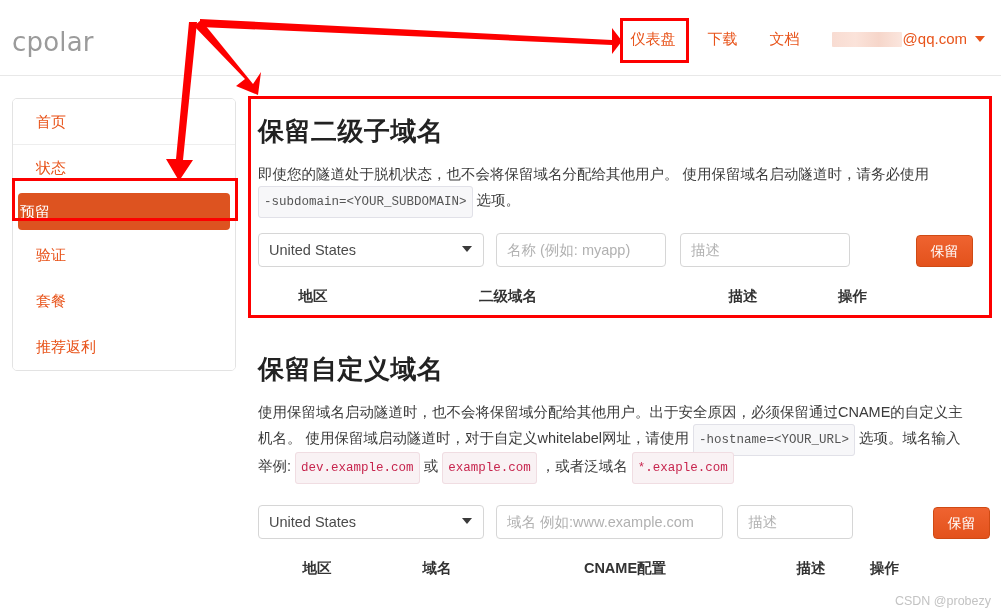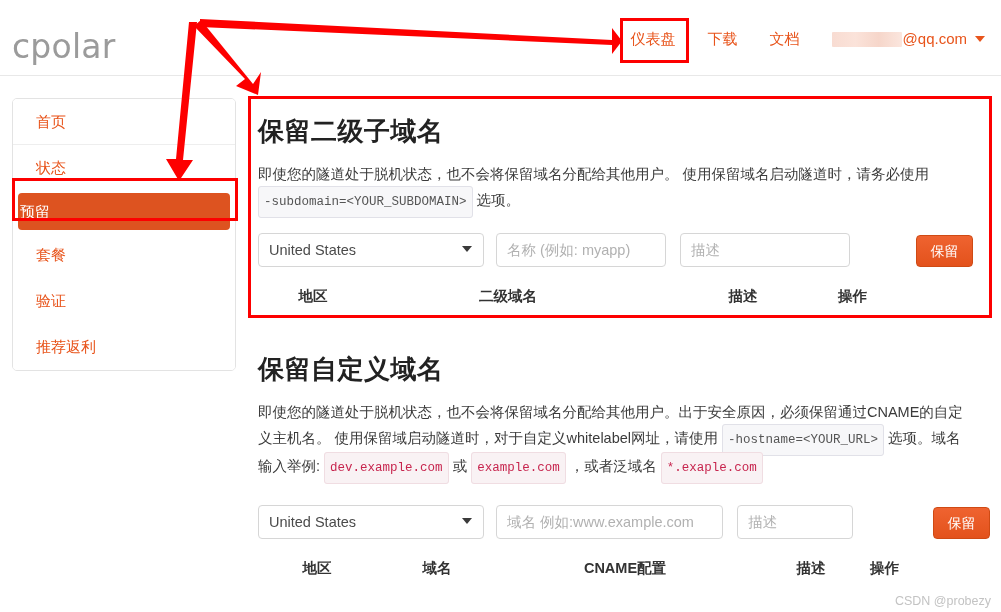--- a/index.html
+++ b/index.html
@@ -19,21 +19,21 @@
     position: absolute;
     left: 0; top: 0;
     width: 1001px;
     height: 76px;
     border-bottom: 1px solid #e8e8e8;
     background: #fff;
   }
   .brand {
     position: absolute;
     left: 12px; top: 27px;
-    font-size: 33px;
+    font-size: 26px;
     color: #9b9b9b;
     letter-spacing: 0.2px;
     font-family: "DejaVu Sans", sans-serif;
     font-weight: 400;
   }
   .nav {
     position: absolute;
     right: 12px; top: 28px;
     display: flex;
     align-items: flex-end;
@@ -259,22 +259,22 @@
       <span>@qq.com</span>
       <span class="caret-down"></span>
     </div>
   </div>
 </div>
 
 <div class="sidebar">
   <div class="side-item">首页</div>
   <div class="side-item nodivider">状态</div>
   <div class="side-item active">预留</div>
+  <div class="side-item nodivider">验证</div>
   <div class="side-item nodivider">套餐</div>
-  <div class="side-item nodivider">验证</div>
   <div class="side-item">推荐返利</div>
 </div>
 
 <div class="main">
 
   <h1 class="section-title">保留二级子域名</h1>
 
   <p class="desc">
     <span>即使您的隧道处于脱机状态，也不会将保留域名分配给其他用户。 使用保留域名启动隧道时，请务必使用</span>
     <code class="inline">-subdomain=&lt;YOUR_SUBDOMAIN&gt;</code>
@@ -296,21 +296,21 @@
   <div class="table-head">
     <div class="th" style="width:110px">地区</div>
     <div class="th" style="width:280px">二级域名</div>
     <div class="th" style="width:190px">描述</div>
     <div class="th">操作</div>
   </div>
 
   <h1 class="section-title second" style="margin-top:46px">保留自定义域名</h1>
 
   <p class="desc">
-    <span>即使您的隧道处于脱机状态，也不会将保留域名分配给其他用户。出于安全原因，必须保留通过CNAME的自定义主机名。 使用保留域启动隧道时，对于自定义whitelabel网址，请使用</span>
+    <span>使用保留域名启动隧道时，也不会将保留域分配给其他用户。出于安全原因，必须保留通过CNAME的自定义主机名。 使用保留域启动隧道时，对于自定义whitelabel网址，请使用</span>
     <code class="inline">-hostname=&lt;YOUR_URL&gt;</code>
     <span>选项。域名输入举例:</span>
     <code class="inline pink">dev.example.com</code>
     <span>或</span>
     <code class="inline pink">example.com</code>
     <span>，或者泛域名</span>
     <code class="inline pink">*.exaple.com</code>
   </p>
 
   <div class="form-row" style="margin-top:24px">

